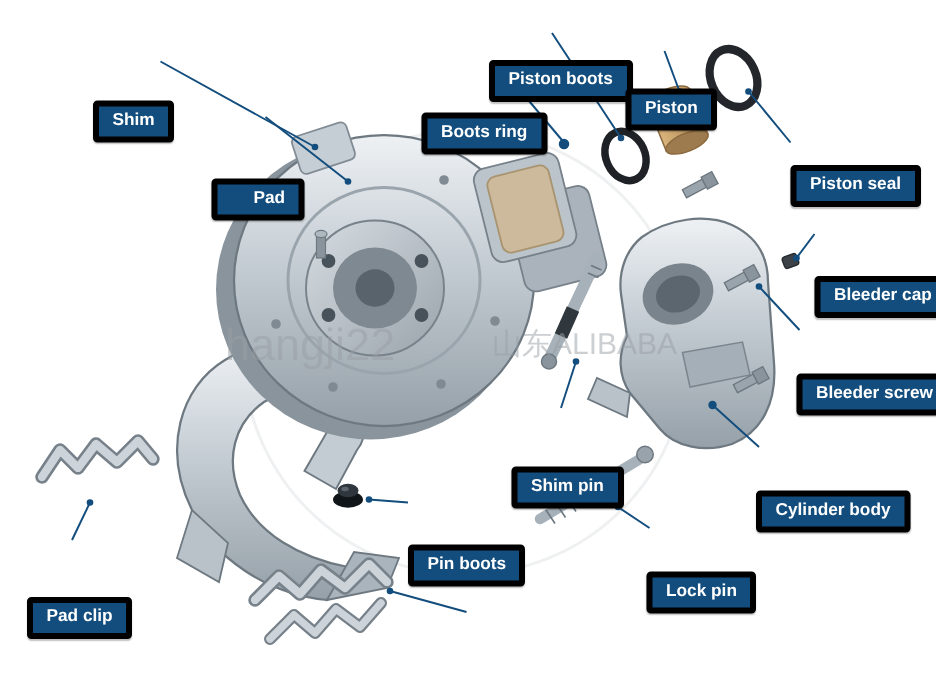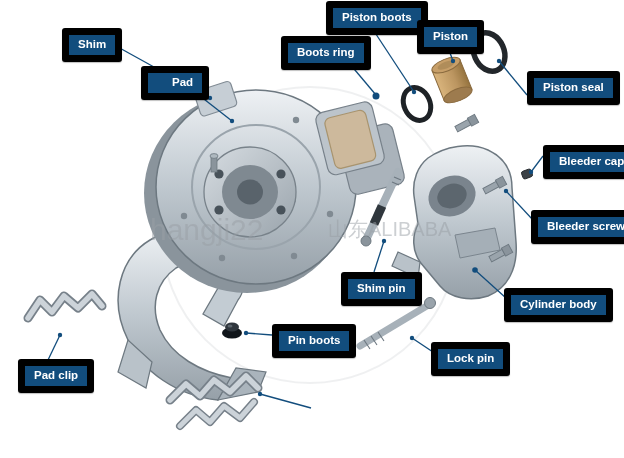--- a/index.html
+++ b/index.html
@@ -8,32 +8,33 @@
     font-family:"Liberation Sans",sans-serif;
   }
   #artwork{position:absolute;left:0;top:0;}
   .plabel{
     position:absolute;
     background:#124d7d;
     color:#ffffff;
     font-size:11.5px;font-weight:bold;
     padding:3px 9px 4px 9px;
     border-radius:3px;
-    border:7px solid #000000;
+    border:4px solid #000000;
     white-space:nowrap;
     line-height:13px;
     box-shadow:0 1px 1px rgba(0,0,0,0.25);
     z-index:5;
+    margin-top:39px;
   }
   
   .l-piston-boots{left:326px;top:1px;}
   .l-piston{left:417px;top:20px;}
   .l-boots-ring{left:281px;top:36px;text-align:right;}
   .l-shim{left:62px;top:28px;}
-  .l-pad{left:141px;top:66px;padding-left:24px;}
+  .l-pad{left:141px;top:80px;padding-left:24px;}
   .l-piston-seal{left:527px;top:71px;}
   .l-bleeder-cap{left:543px;top:145px;}
   .l-bleeder-screw{left:531px;top:210px;}
   .l-guide-pin{left:341px;top:272px;}
   .l-cylinder-body{left:504px;top:288px;}
   .l-lock-pin{left:431px;top:342px;}
   .l-pin-boots{left:272px;top:324px;}
   .l-pad-clip{left:18px;top:359px;}
   .l-mounting-bracket{left:310px;top:398px;}
 </style>

